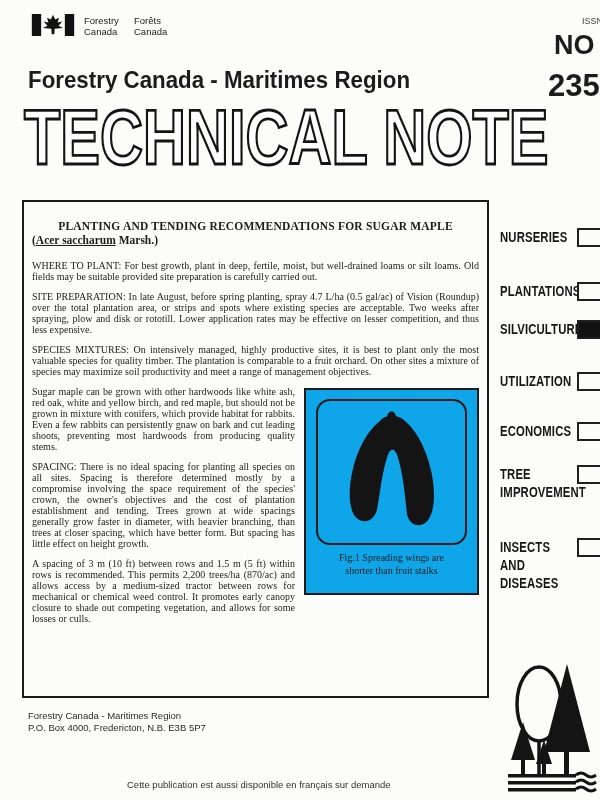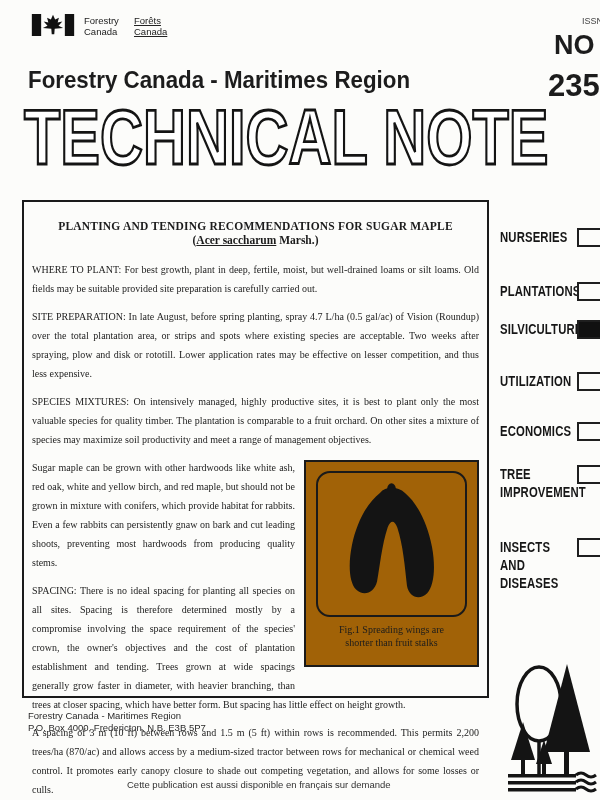--- a/index.html
+++ b/index.html
@@ -5,43 +5,43 @@
   html,body{margin:0;padding:0;}
   body{
     width:600px;height:800px;position:relative;overflow:hidden;
     background:#fcfcfa;color:#1c1c1c;
     font-family:"Liberation Serif", serif;
   }
   
   .flag{position:absolute;left:30px;top:14px;width:46px;height:22px;}
   .wordmark{position:absolute;top:16px;font-family:"Liberation Sans",sans-serif;
     font-size:9.5px;line-height:10.5px;color:#222;}
-  .wm-en{left:84px;} .wm-fr{left:134px;text-decoration:underline;}
+  .wm-en{left:84px;} .wm-fr{left:134px;}
   .issn{position:absolute;left:542px;top:16px;font-family:"Liberation Sans",sans-serif;
     font-size:9px;color:#444;white-space:nowrap;padding-left:40px;}
   .note-no{position:absolute;left:554px;top:30px;font-family:"Liberation Sans",sans-serif;
     font-weight:bold;font-size:27px;white-space:nowrap;}
   .note-num{position:absolute;left:548px;top:68px;font-family:"Liberation Sans",sans-serif;
     font-weight:bold;font-size:31px;white-space:nowrap;}
   .region-title{position:absolute;left:28px;top:66px;font-family:"Liberation Sans",sans-serif;
     font-weight:bold;font-size:24px;white-space:nowrap;transform:scaleX(.93);transform-origin:left top;}
   .banner{position:absolute;left:24px;top:98px;font-family:"Liberation Sans",sans-serif;
     font-weight:900;font-size:70px;line-height:70px;white-space:nowrap;
     color:#fff;-webkit-text-stroke:2.5px #141414;
     transform:scale(.85,1.12);transform-origin:left top;letter-spacing:0;}
   
   .main-box{position:absolute;left:22px;top:200px;width:467px;height:498px;
     border:2px solid #1a1a1a;box-sizing:border-box;padding:12px 8px 0 8px;}
   .art-title{font-weight:bold;font-size:11.5px;text-align:center;margin:6px 0 0 0;letter-spacing:.2px;}
-  .art-species{font-weight:bold;font-size:11.5px;text-align:center;margin:2px 0 14px 0;}
+  .art-species{font-weight:bold;font-size:11.5px;text-align:left;margin:2px 0 14px 0;}
   .art-species .latin{text-decoration:underline;}
-  .main-box p{font-size:10px;line-height:19px;text-align:justify;margin:0 0 9px 0;}
+  .main-box p{font-size:10px;line-height:11px;text-align:justify;margin:0 0 9px 0;}
   
   .fig{float:right;width:175px;height:207px;box-sizing:border-box;border:2px solid #1a1a1a;
-    margin:2px 0 20px 9px;padding:9px 10px 0 10px;background:#a16207;}
+    margin:2px 0 20px 9px;padding:9px 10px 0 10px;background:#0ea5e9;}
   .fig-inner{box-sizing:border-box;width:151px;height:146px;border:2px solid #1a1a1a;
     border-radius:14px;display:flex;align-items:center;justify-content:center;}
   .fig-cap{font-size:10px;line-height:13px;text-align:center;margin-top:6px;}
   
   .side-item{position:absolute;left:500px;width:110px;}
   .side-label{display:inline-block;font-family:"Liberation Sans",sans-serif;font-weight:bold;
     font-size:14.5px;line-height:18px;white-space:pre-line;transform:scaleX(.78);
     transform-origin:left top;letter-spacing:.2px;color:#161616;}
   .side-box{position:absolute;left:77px;top:0;width:30px;height:15px;
     border:2px solid #1f1f1f;background:#fcfcfa;}

